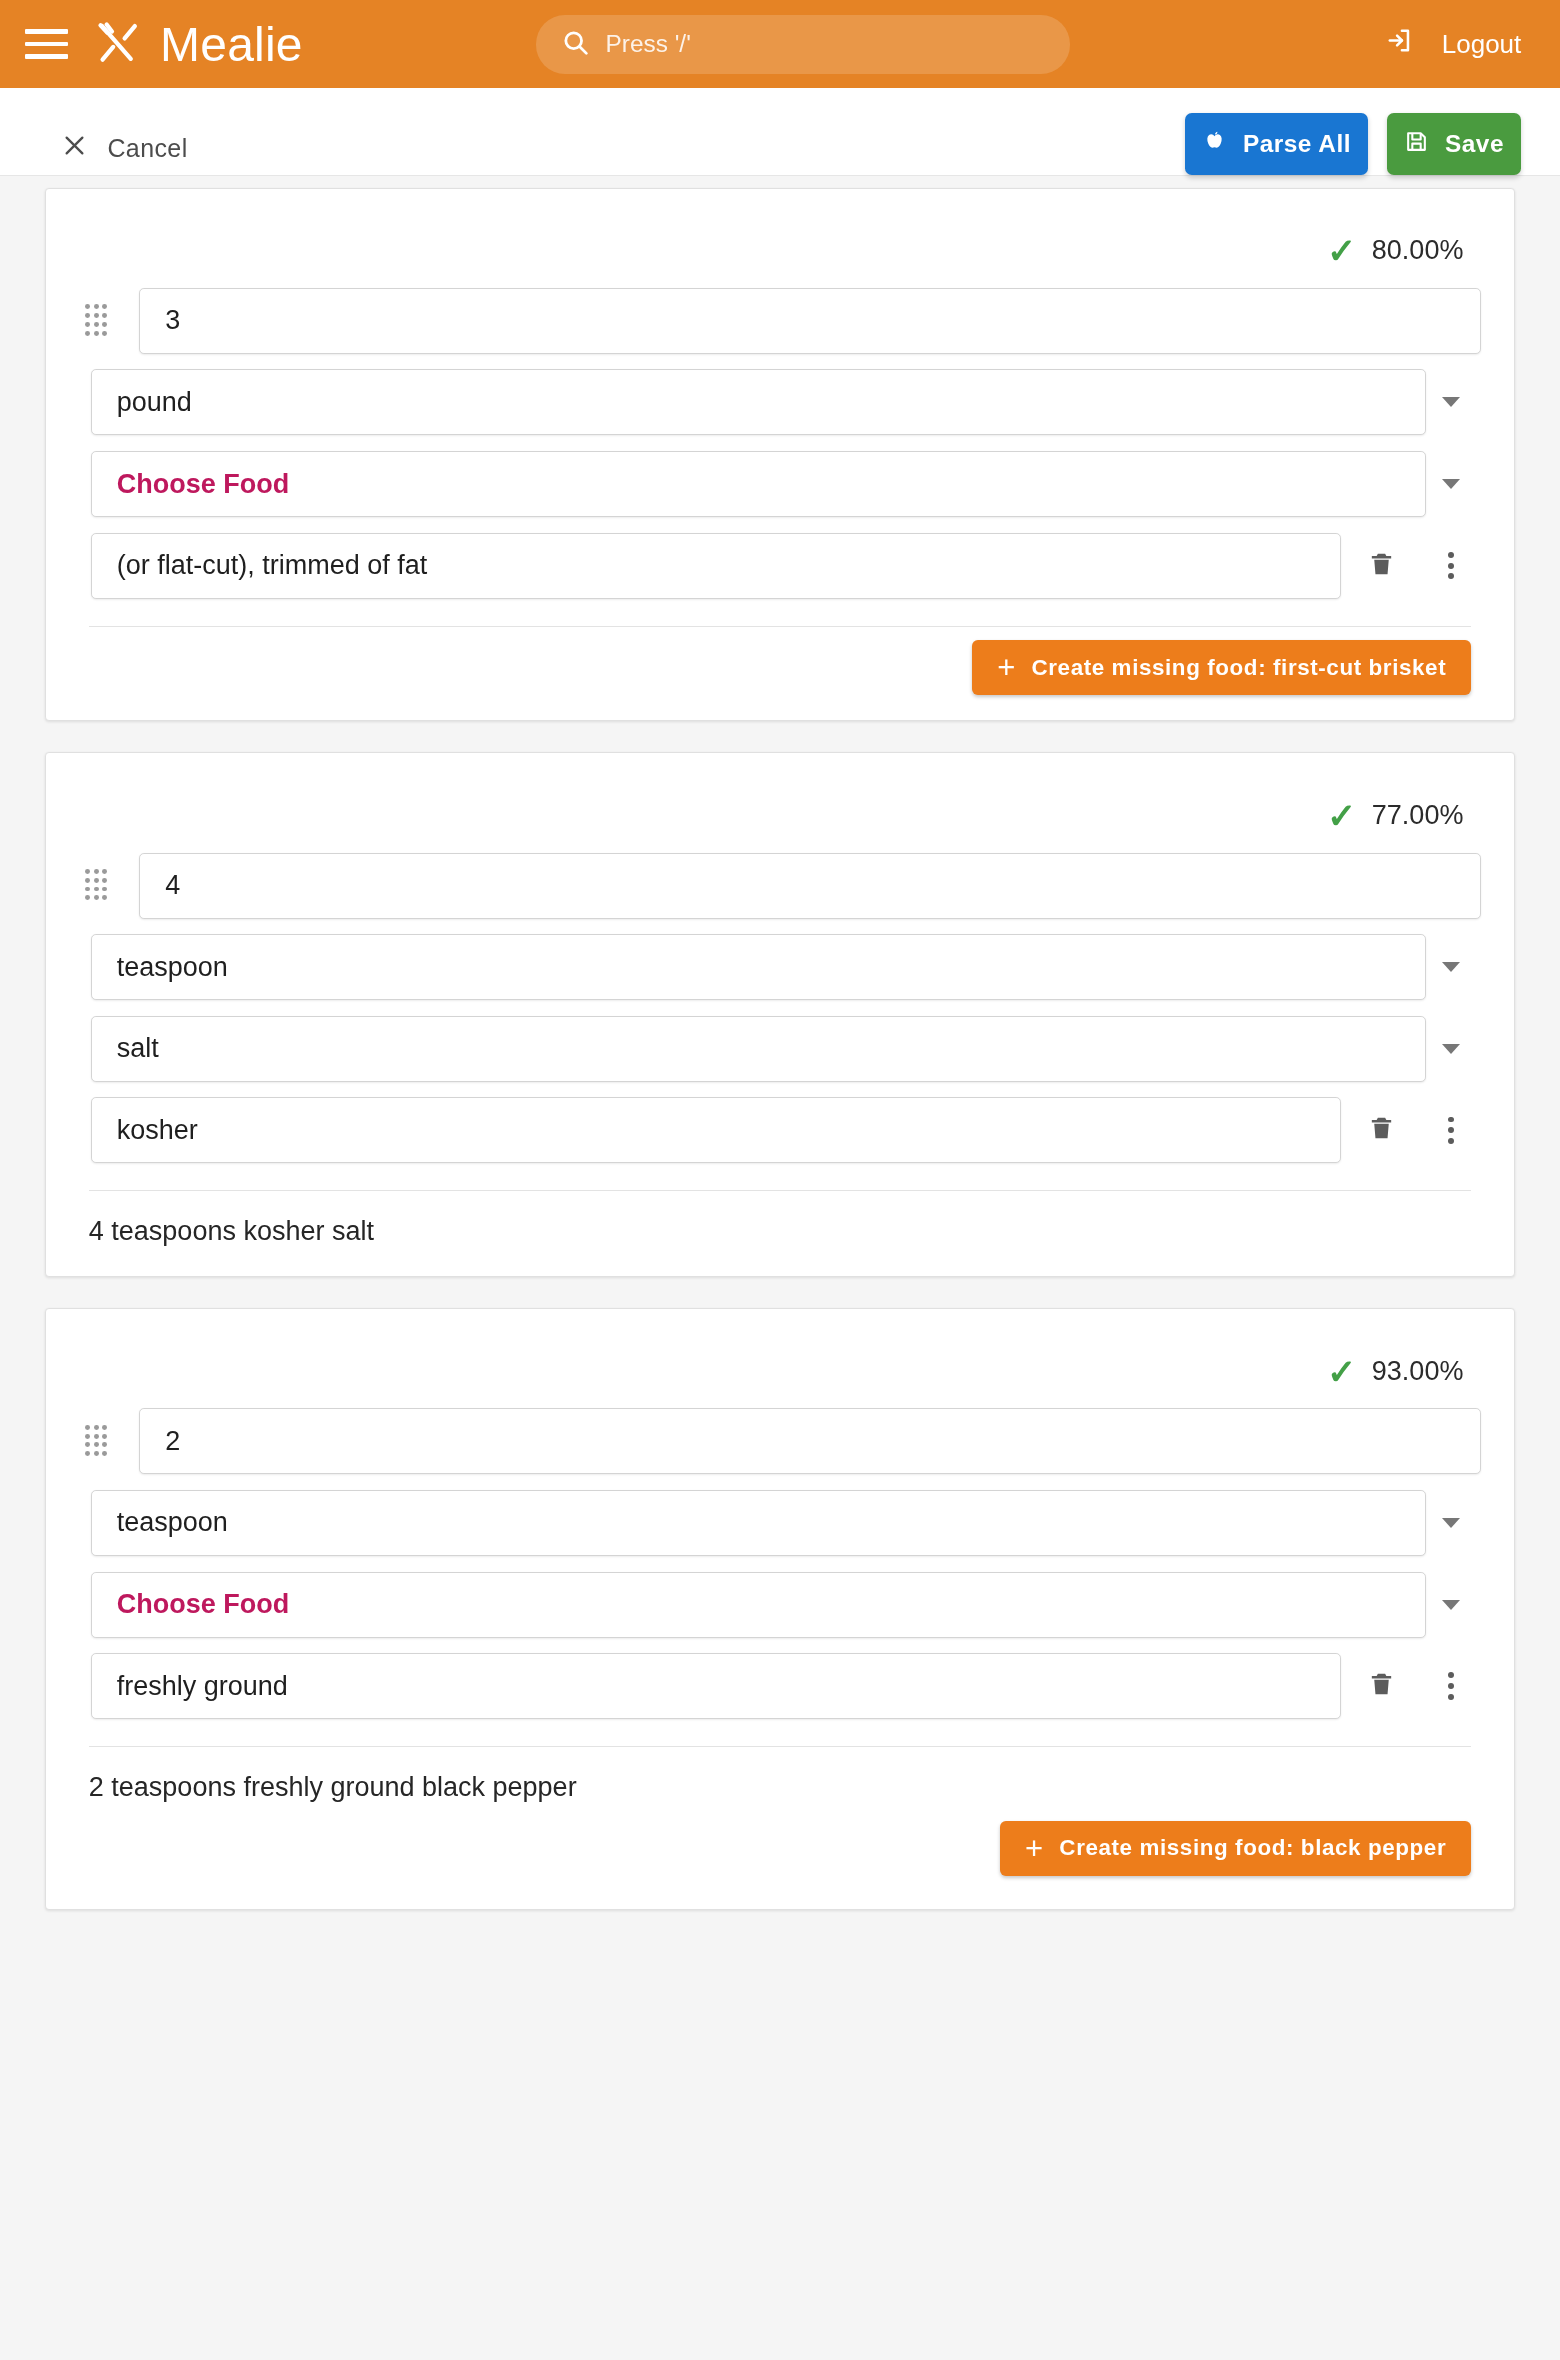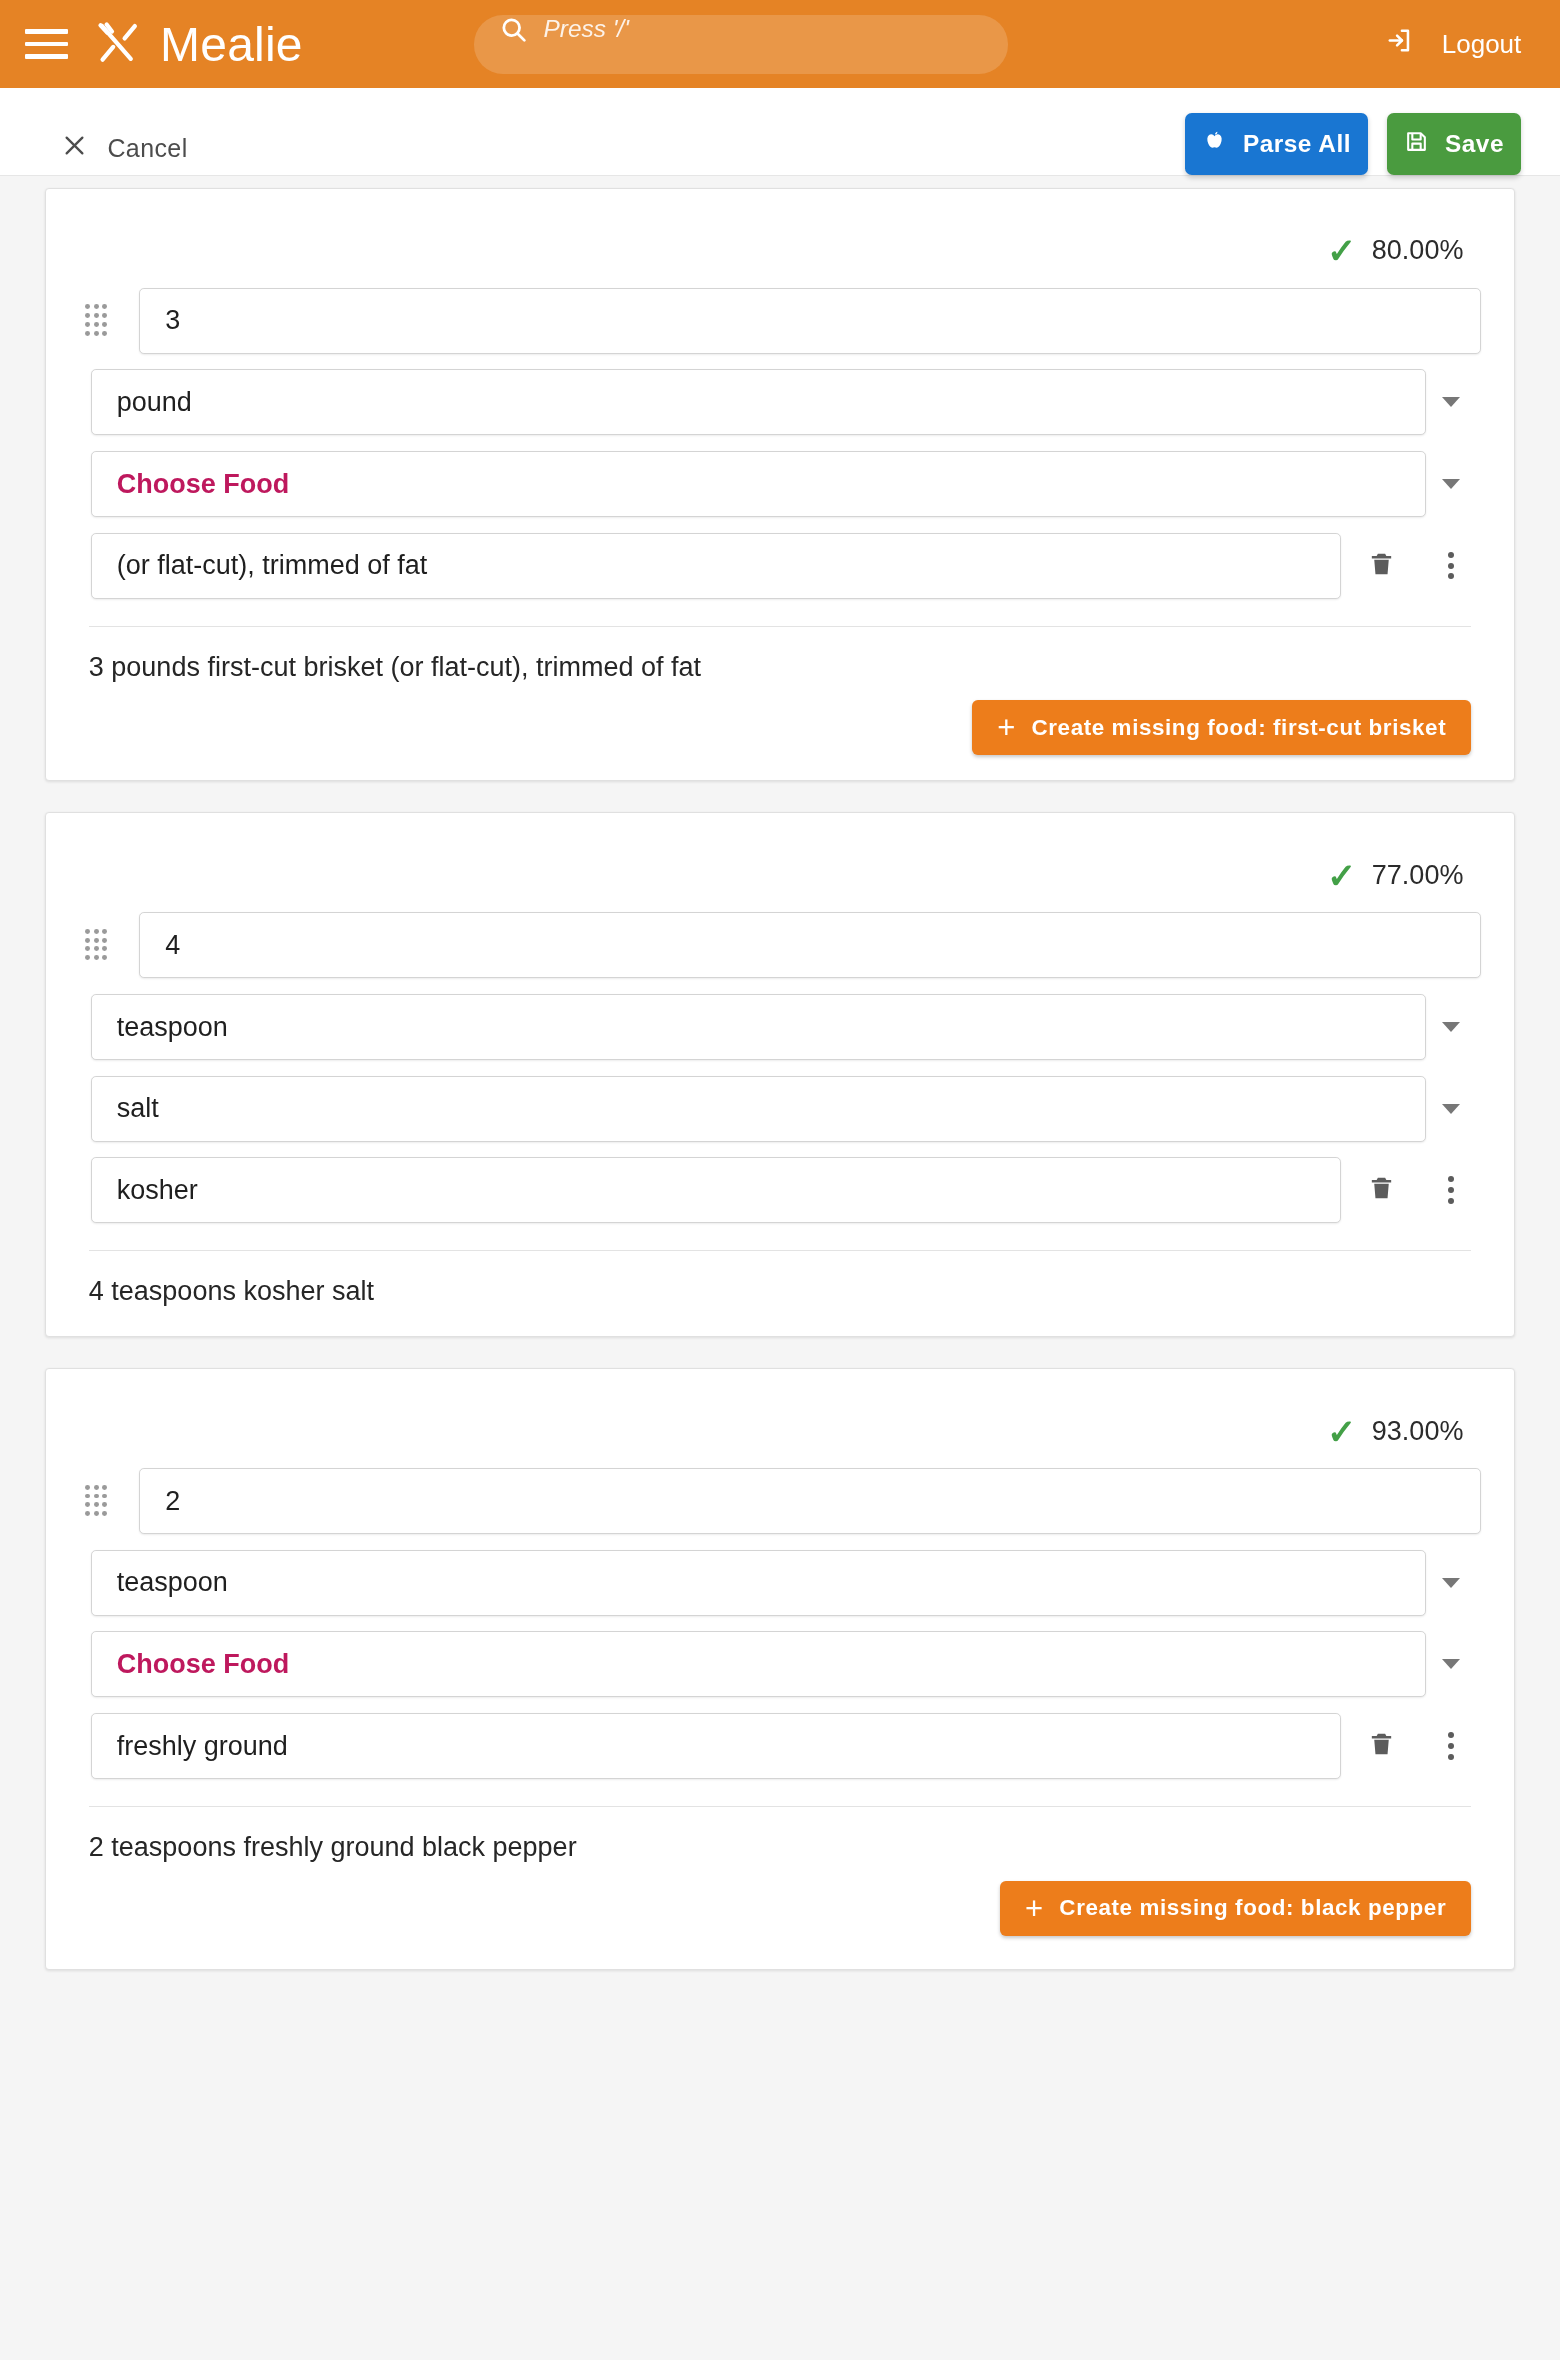--- a/index.html
+++ b/index.html
@@ -55,31 +55,31 @@
     justify-content: center;
   }
   .brand {
     font-size: 48px;
     font-weight: 400;
     letter-spacing: 0.2px;
     color: #ffffff;
   }
   .searchbox {
     position: absolute;
-    left: 741px;
+    left: 803px;
     transform: translateX(-50%);
     width: 534px;
     height: 59px;
     background: rgba(255,255,255,0.16);
     border-radius: 29px;
     display: flex;
+    align-items: center;
     padding: 0 25px;
     gap: 15.6px;
     cursor: text;
-    font-style: italic;
   }
   .searchbox .ph {
     color: rgba(255,255,255,0.88);
     font-size: 24.4px;
   }
   .logout {
     margin-left: auto;
     display: flex;
     align-items: center;
     gap: 28px;
@@ -418,21 +418,20 @@
         </button>
         <button class="icon-btn">
           <span class="dots">
               <i></i>
               <i></i>
               <i></i>
             </span>
         </button>
       </div>
       <div class="divider"></div>
-      <div class="orig-text">3 pounds first-cut brisket (or flat-cut), trimmed of fat</div>
       <div class="create-row">
         <button class="create-btn">
           <span class="plus">+</span>
           <span>Create missing food: first-cut brisket</span>
         </button>
       </div>
     </div>
 
     <div class="card">
       <div class="conf-row">

